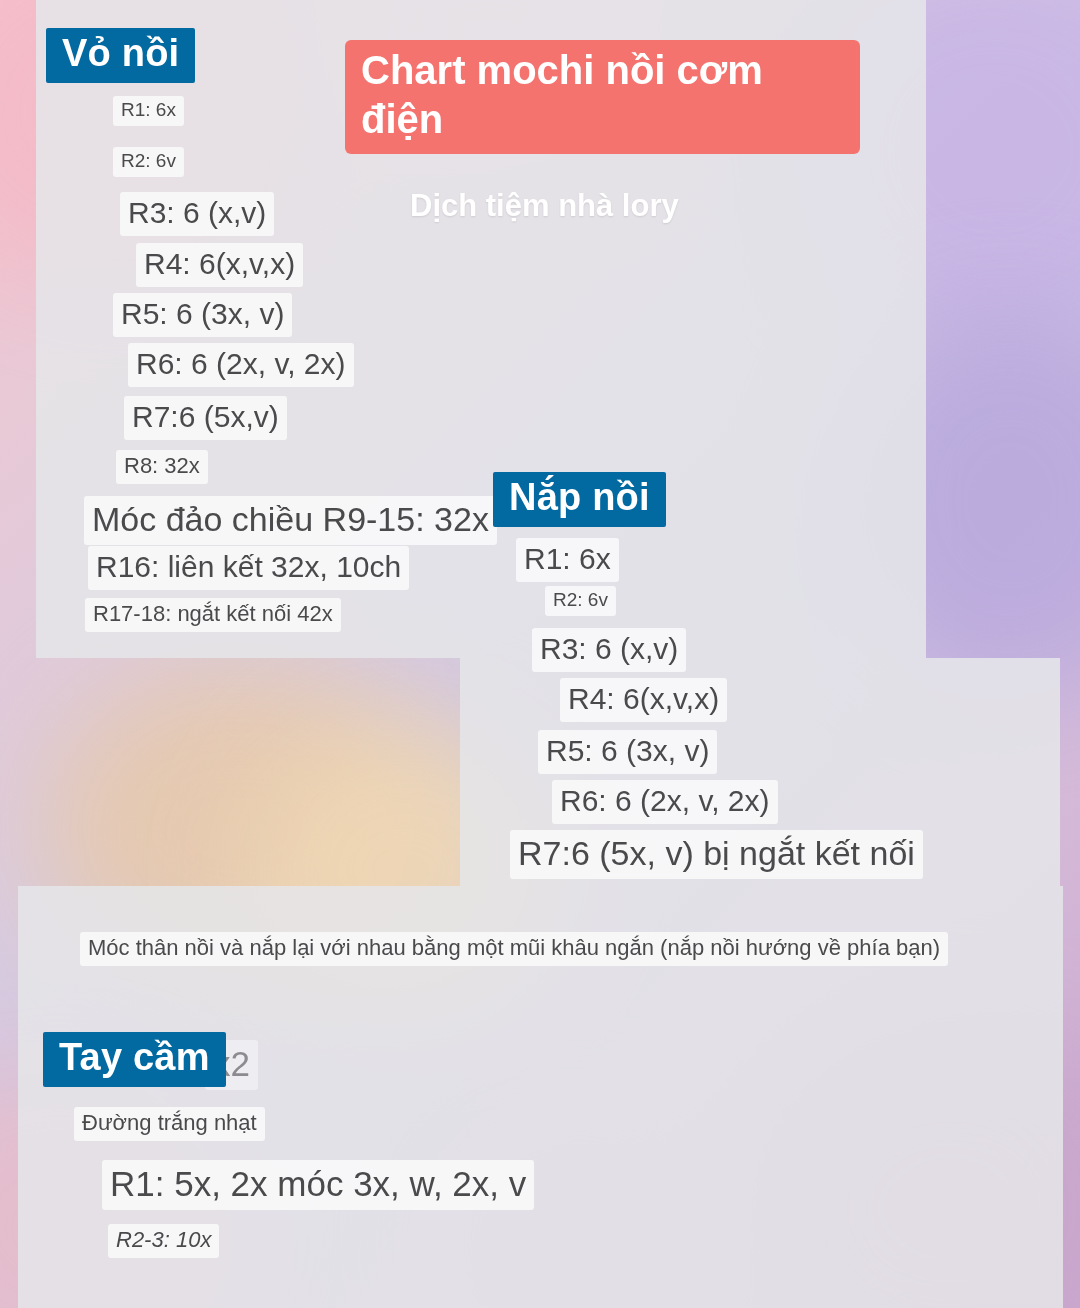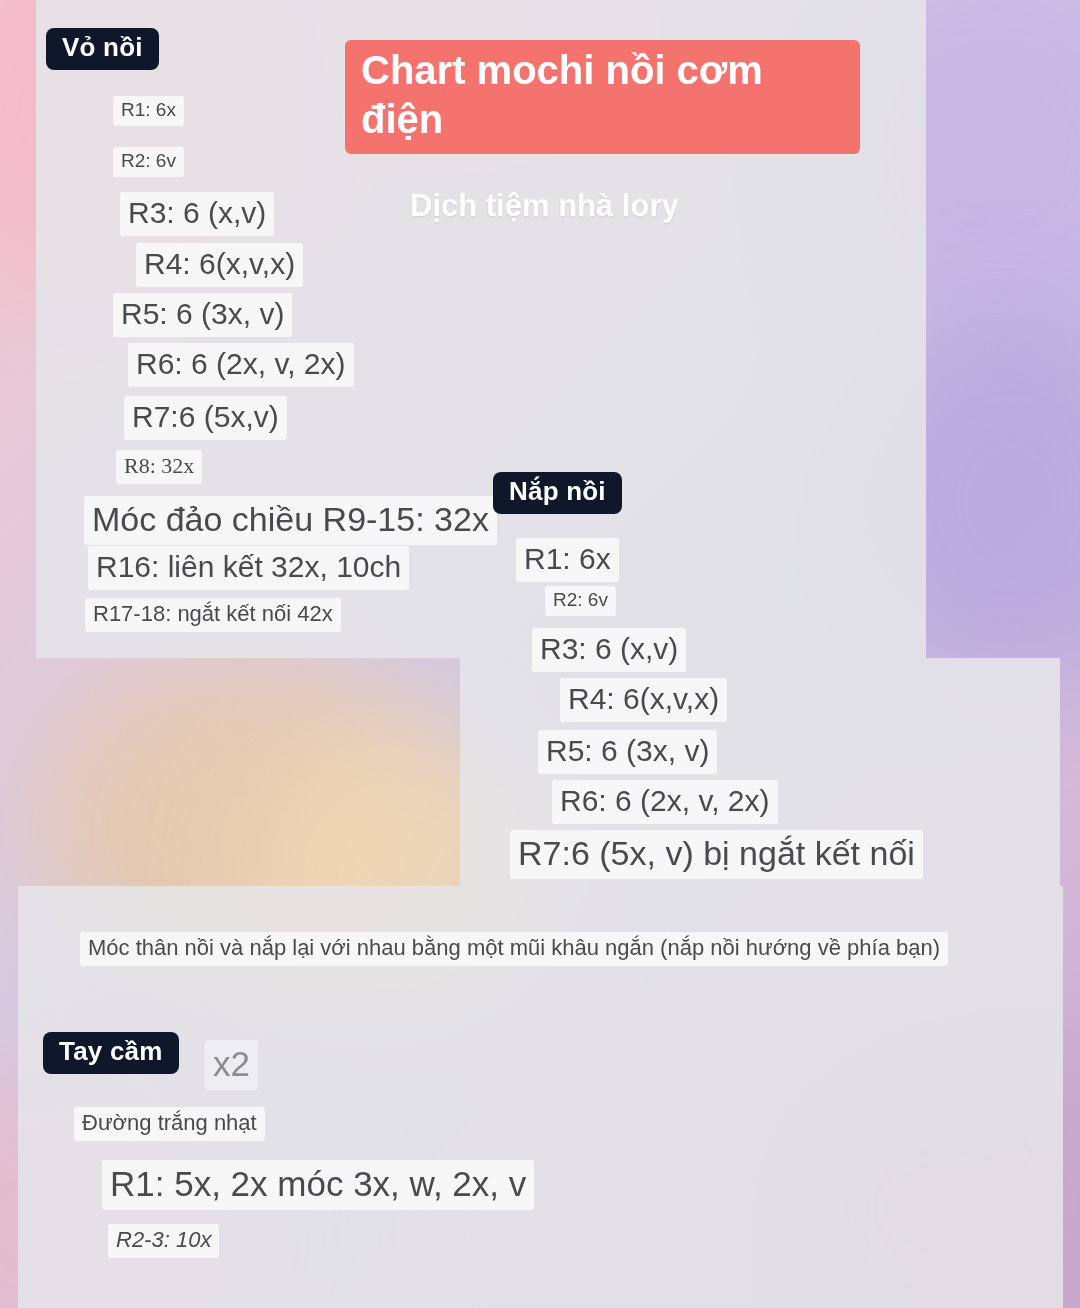--- a/index.html
+++ b/index.html
@@ -43,26 +43,26 @@
   .panel-mid    { left: 460px; top: 658px;width: 600px;  height: 228px; }
   .panel-bottom { left: 18px;  top: 886px;width: 1045px; height: 422px; }
 
   
   .content { position: absolute; left: 0; top: 0; width: 1080px; height: 1308px; }
 
   .abs { position: absolute; }
 
   
   .chip-dark {
-    background: #0f172a;
+    background: #0369a1;
     color: #ffffff;
     font-weight: bold;
-    border-radius: 8px;
+    border-radius: 2px;
     padding: 5px 16px 8px 16px;
-    font-size: 26px;
+    font-size: 38px;
     letter-spacing: 0.2px;
     line-height: 1.1;
     white-space: nowrap;
   }
 
   
   .chip-title {
     background: #f4736f;
     color: #ffffff;
     font-weight: bold;
@@ -128,21 +128,21 @@
 
   <div class="abs chip-dark" style="left:46px; top:28px;">Vỏ nồi</div>
 
   <div class="abs hl s-sm" style="left:113px; top:96px;">R1: 6x</div>
   <div class="abs hl s-sm" style="left:113px; top:147px;">R2: 6v</div>
   <div class="abs hl s-xl" style="left:120px; top:192px;">R3: 6 (x,v)</div>
   <div class="abs hl s-xl" style="left:136px; top:243px;">R4: 6(x,v,x)</div>
   <div class="abs hl s-xl" style="left:113px; top:293px;">R5: 6 (3x, v)</div>
   <div class="abs hl s-xl" style="left:128px; top:343px;">R6: 6 (2x, v, 2x)</div>
   <div class="abs hl s-xl" style="left:124px; top:396px;">R7:6 (5x,v)</div>
-  <div class="abs hl s-md" style="left:116px; top:450px;font-family:Liberation Serif, serif;">R8: 32x</div>
+  <div class="abs hl s-md" style="left:116px; top:450px;">R8: 32x</div>
   <div class="abs hl s-lg" style="left:84px; top:496px;">Móc đảo chiều R9-15: 32x</div>
   <div class="abs hl s-xl" style="left:88px; top:546px;">R16: liên kết 32x, 10ch</div>
   <div class="abs hl s-md" style="left:85px; top:598px;">R17-18: ngắt kết nối 42x</div>
 
   <div class="abs chip-dark" style="left:493px; top:472px;">Nắp nồi</div>
 
   <div class="abs hl s-xl" style="left:516px; top:538px;">R1: 6x</div>
   <div class="abs hl s-sm" style="left:545px; top:586px;">R2: 6v</div>
   <div class="abs hl s-xl" style="left:532px; top:628px;">R3: 6 (x,v)</div>
   <div class="abs hl s-xl" style="left:560px; top:678px;">R4: 6(x,v,x)</div>

